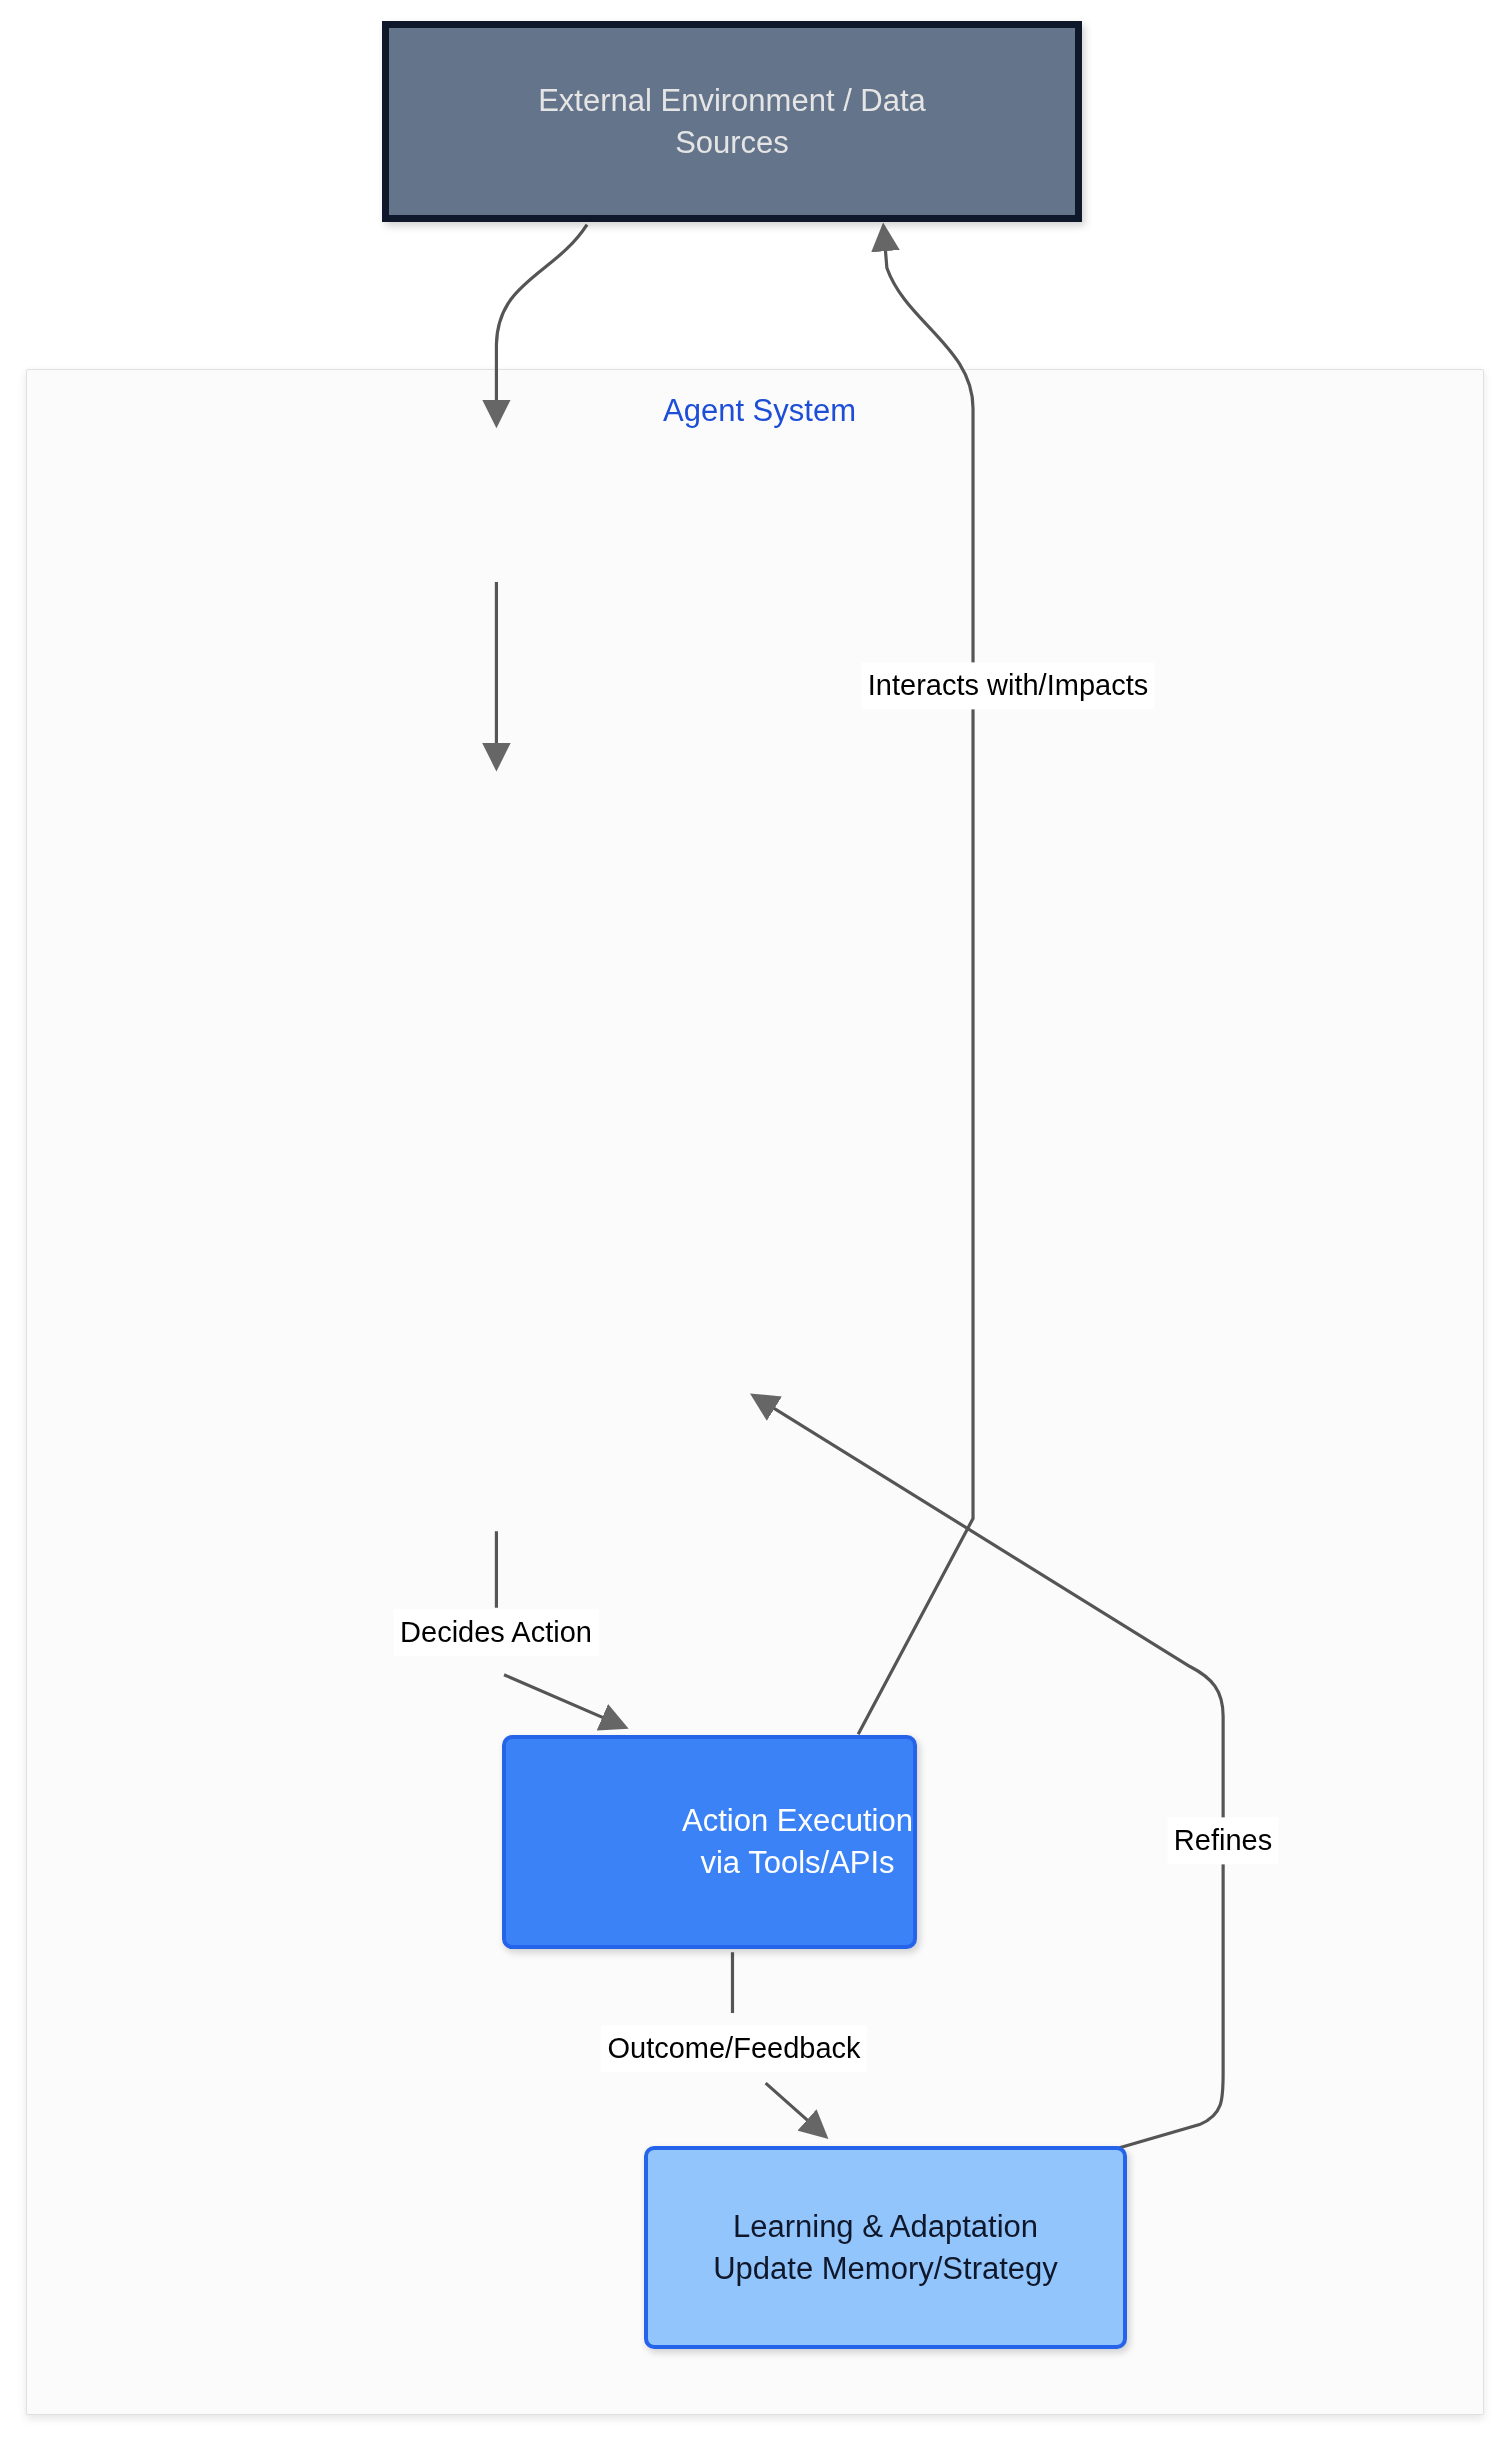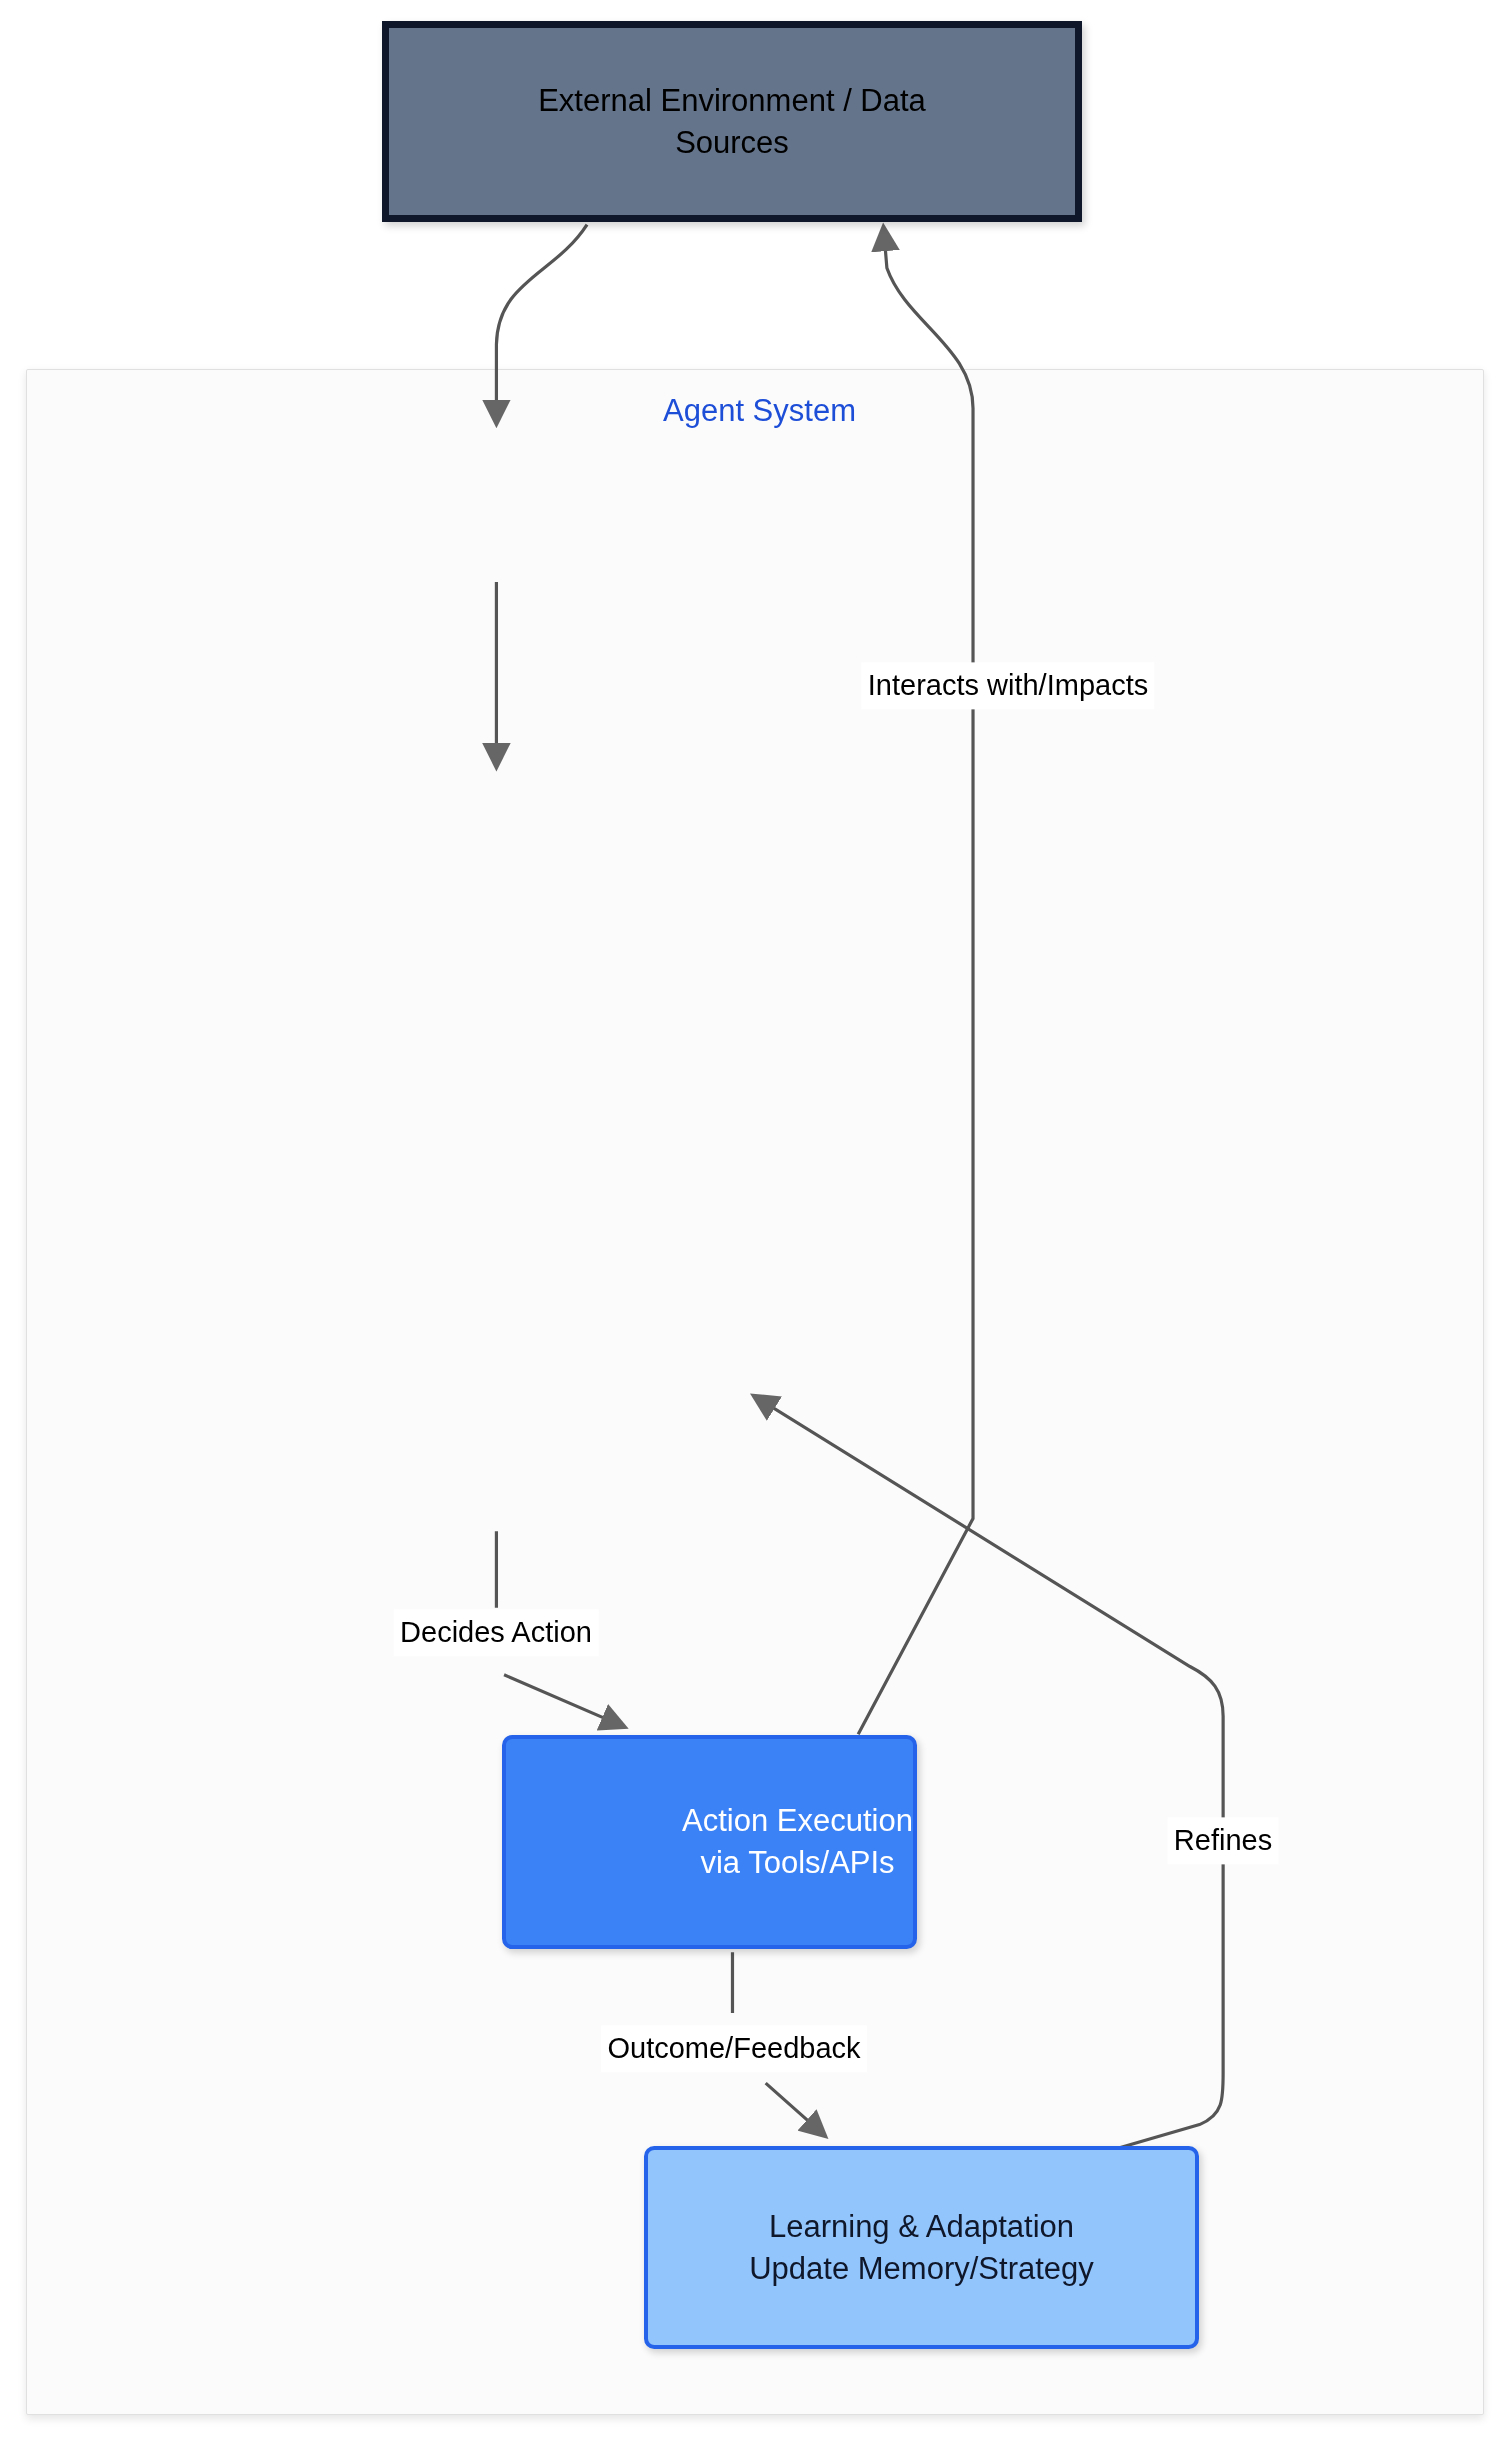--- a/index.html
+++ b/index.html
@@ -62,21 +62,21 @@
   .node-text { display: block; }
 
   
   #node-external {
     left: 382px;
     top: 21px;
     width: 700px;
     height: 201px;
     background: #64748b;
     border: 7px solid #0f172a;
-    color: #000000;
+    color: #e5e5e5;
     font-size: 31px;
     box-shadow: 3.2px 3.8px 7.7px rgba(0,0,0,0.18);
   }
 
   
   #node-perceive {
     left: 315px;
     top: 443px;
     width: 369px;
     height: 137px;
@@ -127,21 +127,21 @@
     color: #ffffff;
     font-size: 31px;
     box-shadow: 2.6px 3.8px 7.7px rgba(0,0,0,0.16);
     justify-content: flex-end;
   }
 
   
   #node-learning {
     left: 644px;
     top: 2146px;
-    width: 555px;
+    width: 483px;
     height: 203px;
     background: #93c5fd;
     border: 4.5px solid #2563eb;
     border-radius: 10.2px;
     color: #0f172a;
     font-size: 31px;
     box-shadow: 2.6px 3.8px 7.7px rgba(0,0,0,0.16);
   }
 
   

